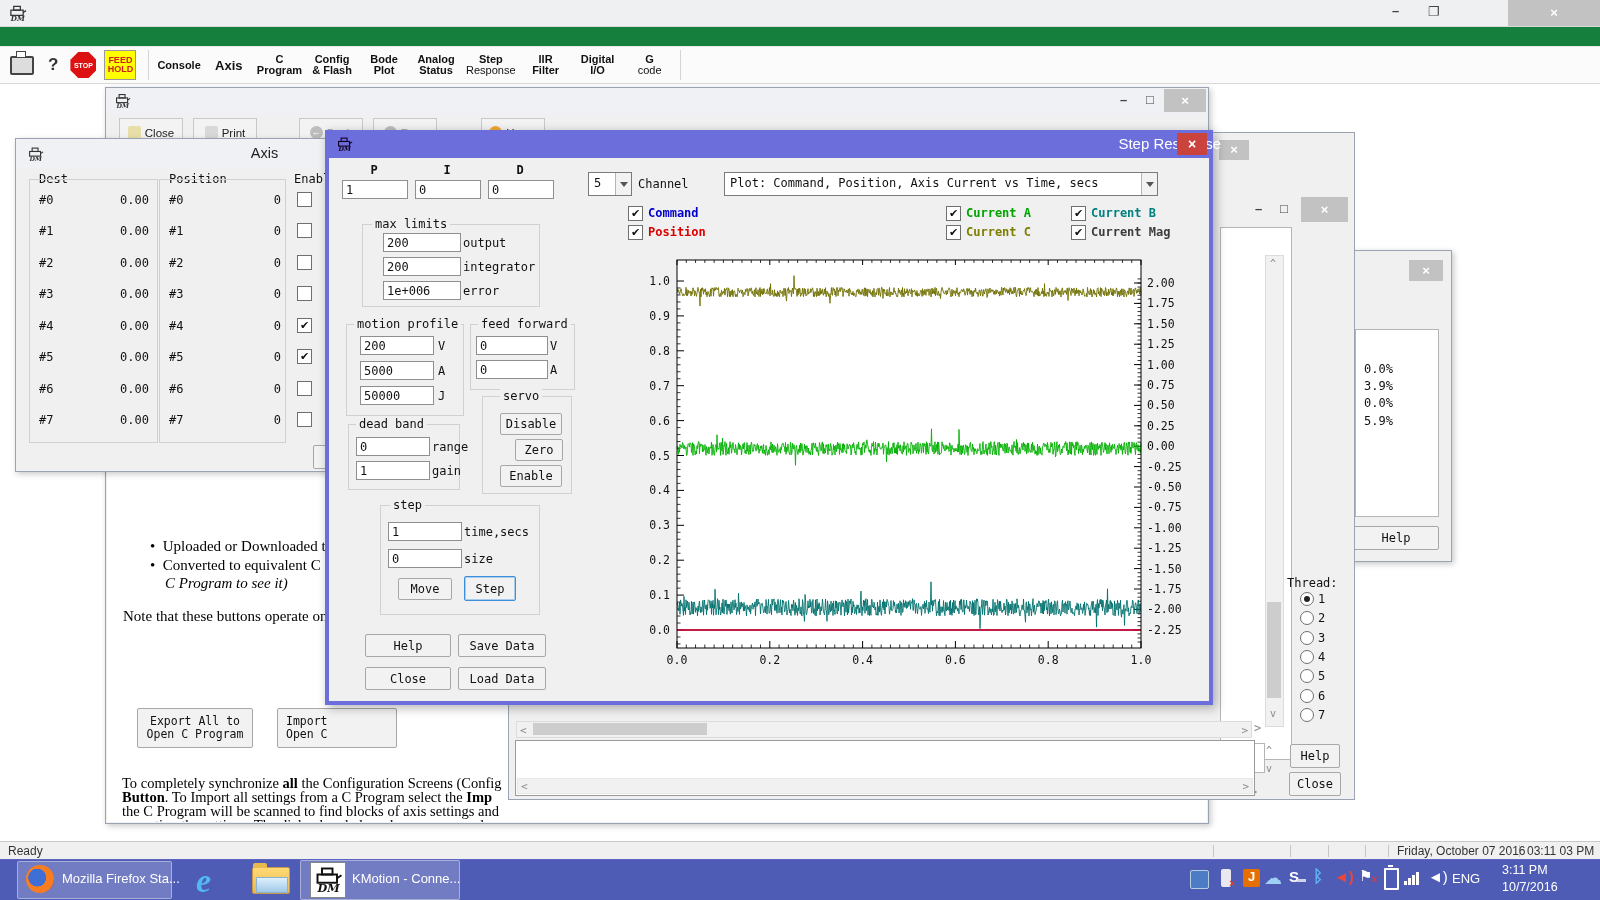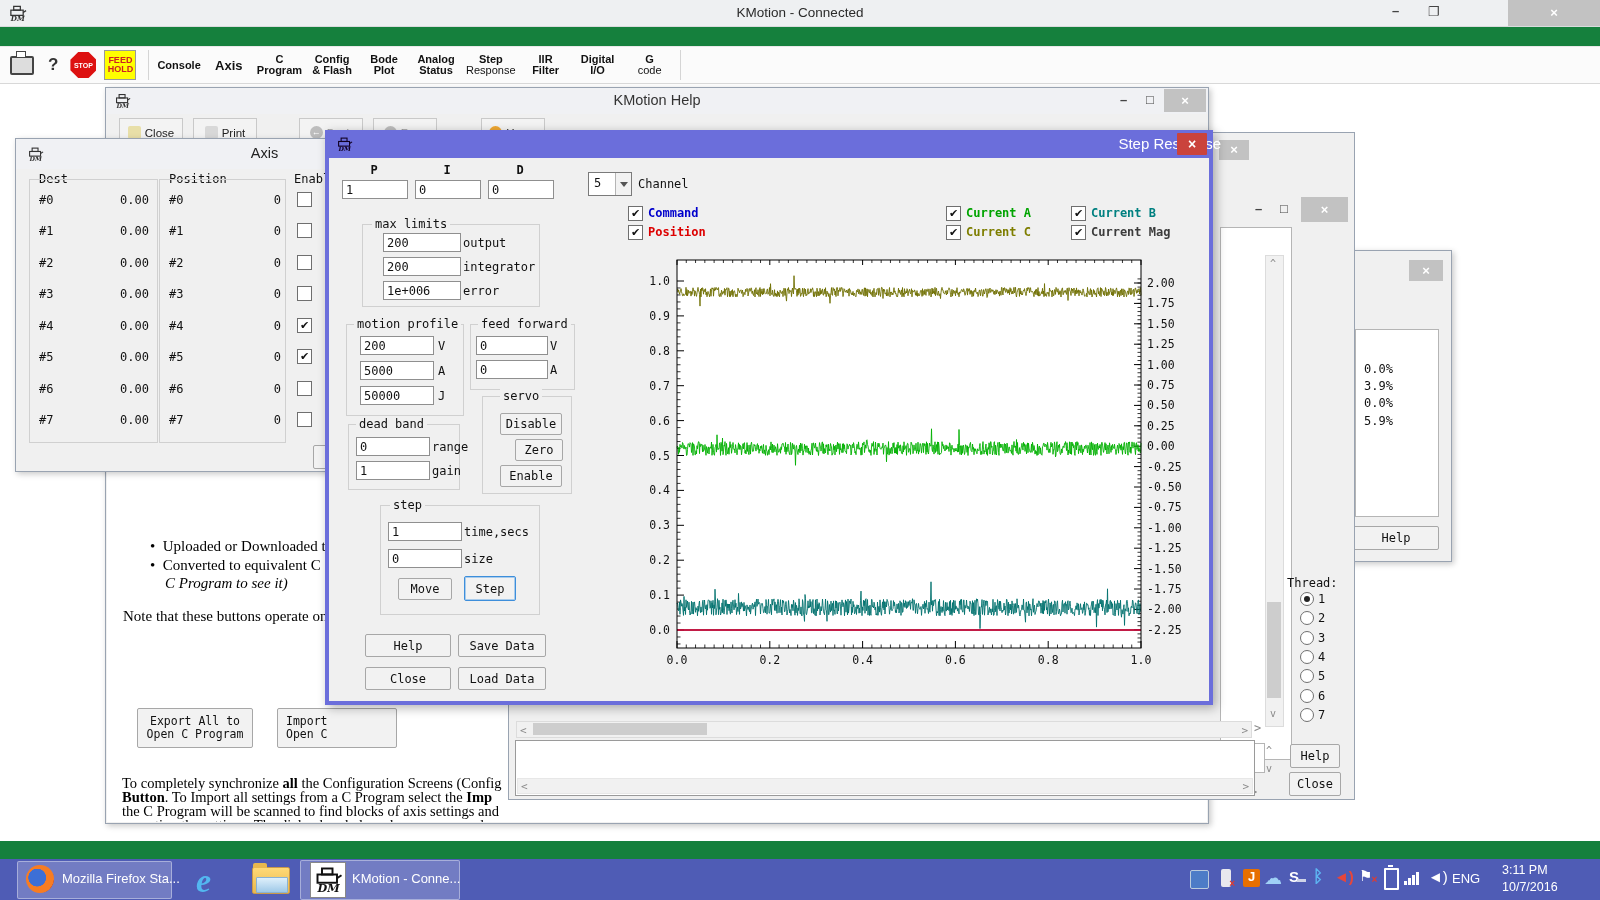--- a/index.html
+++ b/index.html
@@ -62,21 +62,20 @@
 
   <div class="abs" id="main-titlebar">
     <span class="abs dm-icon" style="left:8px;top:4px;width:19px;height:18px;color:#333;"><svg viewBox="0 0 20 19" width="100%" height="100%">
           <g fill="none" stroke="currentColor" stroke-width="1.3">
             <rect x="3" y="6.5" width="13" height="5.5"></rect>
             <rect x="6" y="2.5" width="7" height="4"></rect>
             <path d="M16 9 l3 -2"></path>
           </g>
           <text x="3" y="18" font-family="DejaVu Serif, serif" font-style="italic" font-weight="bold" font-size="7.5" fill="currentColor">DM</text>
         </svg></span>
-    <div class="abs" id="main-title">KMotion - Connected</div>
     <span class="wglyph" style="left:1392px;top:3px;font-weight:bold;">–</span>
     <span class="wglyph" style="left:1428px;top:4px;">❐</span>
     <div class="xbtn-gray" style="left:1508px;top:0;width:92px;height:26px;line-height:26px;">×</div>
   </div>
 
   <div class="abs" id="menub" style="left:0;top:26px;width:1600px;height:20px;z-index:7;">
     <div id="menubar" class="abs" style="display: flex; align-items: center; height: 20px;">
         <span class="menu-item">File</span>
         <span class="menu-item">View</span>
         <span class="menu-item">USB Locations</span>
@@ -137,32 +136,42 @@
           <span>I/O</span>
         </span>
         <span class="tbtn" style="min-width: 44px;">
           <span>G</span>
           <span class="l2r">code</span>
         </span>
       </span>
     <span class="tsep"></span>
   </div>
 
+  <div class="abs" id="statusbar">
+    <span class="abs" style="left:8px;top:2px;">Ready</span>
+    <span class="sep" style="left:1213px;"></span>
+      <span class="sep" style="left:1290px;"></span>
+    <span class="sep" style="left:1328px;"></span>
+      <span class="sep" style="left:1365px;"></span>
+    <span class="sep" style="left:1388px;"></span>
+      <span class="sep" style="left:1519px;"></span>
+    <span class="abs" style="left:1397px;top:2px;">Friday, October 07 2016</span>
+    <span class="abs" style="left:1527px;top:2px;">03:11 03 PM</span>
+  </div>
 
   <div class="win" id="help-win" style="left:105px;top:87px;width:1102px;height:735px;z-index:2;">
     <div class="ltitle">
       <span class="abs dm-icon" style="left:8px;top:4px;width:17px;height:17px;color:#333;"><svg viewBox="0 0 20 19" width="100%" height="100%">
             <g fill="none" stroke="currentColor" stroke-width="1.3">
               <rect x="3" y="6.5" width="13" height="5.5"></rect>
               <rect x="6" y="2.5" width="7" height="4"></rect>
               <path d="M16 9 l3 -2"></path>
             </g>
             <text x="3" y="18" font-family="DejaVu Serif, serif" font-style="italic" font-weight="bold" font-size="7.5" fill="currentColor">DM</text>
           </svg></span>
-      <div class="abs" style="left:0;top:4px;width:100%;text-align:center;font-size:14.5px;color:#333;">KMotion Help</div>
       <span class="wglyph" style="left:1014px;top:4px;font-weight:bold;">–</span>
       <span class="wglyph" style="left:1040px;top:4px;">□</span>
       <div class="xbtn-gray" style="left:1058px;top:1px;width:42px;height:23px;line-height:23px;">×</div>
     </div>
     <div class="abs" style="left:0;top:26px;width:1100px;height:34px;background:#f0f0f0;border-bottom:1px solid #d2d2d2;" id="help-toolbar">
         <div style="position: absolute; left: 13px; top: 4px; width: 62px; height: 27px; background: rgb(243, 243, 243); border: 1px solid rgb(201, 201, 201); display: flex; align-items: center; justify-content: center; font-size: 11.5px; color: rgb(34, 34, 34); gap: 4px;">
           <span style="width: 13px; height: 13px; border-radius: 2px; background: rgb(232, 223, 168); color: rgb(255, 255, 255); font-size: 9px; line-height: 13px; text-align: center;"></span>
           <span>Close</span>
         </div>
         <div style="position: absolute; left: 87px; top: 4px; width: 62px; height: 27px; background: rgb(243, 243, 243); border: 1px solid rgb(201, 201, 201); display: flex; align-items: center; justify-content: center; font-size: 11.5px; color: rgb(34, 34, 34); gap: 4px;">
@@ -353,20 +362,24 @@
     <div class="slbl" style="left:163px;top:33px;width:64px;text-align:center;font-weight:bold;">D</div>
     <div class="inp" style="left:17px;top:50px;width:58px;">1</div>
     <div class="inp" style="left:90px;top:50px;width:58px;">0</div>
     <div class="inp" style="left:163px;top:50px;width:58px;">0</div>
 
     <div class="combo" style="left:263px;top:42px;width:42px;height:22px;">
       <span class="tx">5</span>
         <span class="dd"></span>
     </div>
     <span class="slbl" style="left:313px;top:47px;">Channel</span>
+    <div class="combo" style="left:399px;top:42px;width:432px;height:22px;">
+      <span class="tx">Plot: Command, Position, Axis Current vs Time, secs</span>
+        <span class="dd"></span>
+    </div>
     <div id="trace-checks">
         <span class="ck on" style="left: 303px; top: 76px;"></span>
         <span class="slbl" style="position: absolute; left: 323px; top: 76px; font-weight: bold; color: rgb(0, 0, 204);">Command</span>
         <span class="ck on" style="left: 303px; top: 95px;"></span>
         <span class="slbl" style="position: absolute; left: 323px; top: 95px; font-weight: bold; color: rgb(221, 0, 0);">Position</span>
         <span class="ck on" style="left: 621px; top: 76px;"></span>
         <span class="slbl" style="position: absolute; left: 641px; top: 76px; font-weight: bold; color: rgb(0, 164, 0);">Current A</span>
         <span class="ck on" style="left: 746px; top: 76px;"></span>
         <span class="slbl" style="position: absolute; left: 766px; top: 76px; font-weight: bold; color: rgb(0, 128, 128);">Current B</span>
         <span class="ck on" style="left: 621px; top: 95px;"></span>

